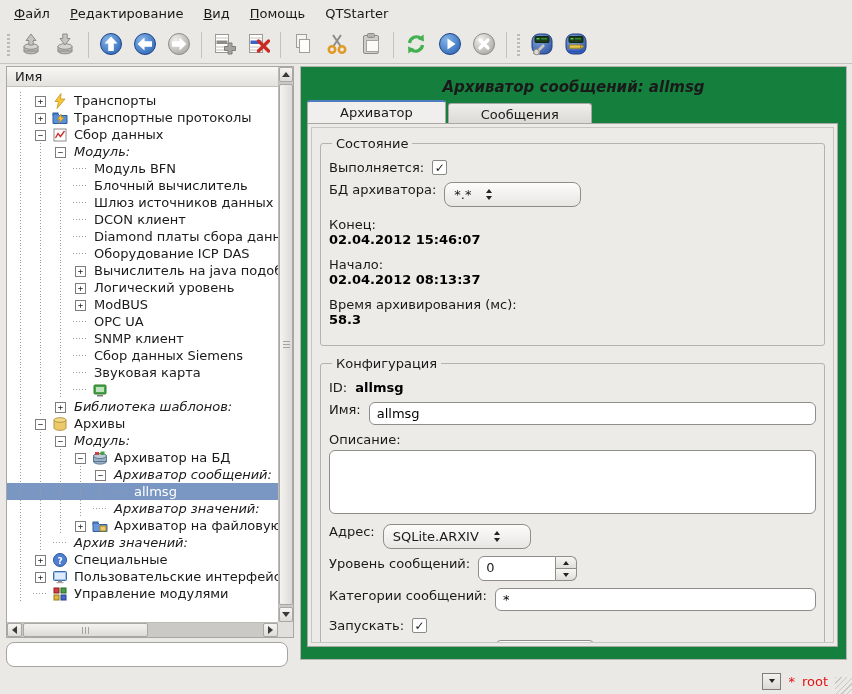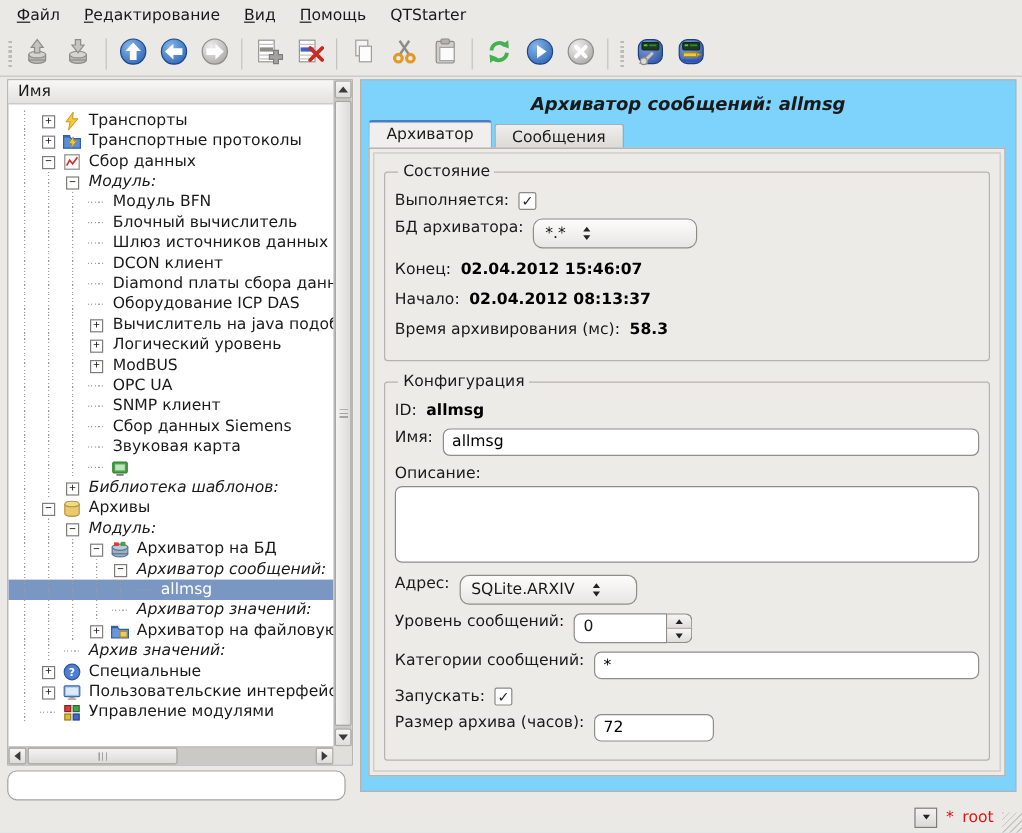--- a/index.html
+++ b/index.html
@@ -45,32 +45,32 @@
   #hsb-thumb::after{content:"";position:absolute;top:3px;left:50%;margin-left:-4px;height:7px;width:8px;background:repeating-linear-gradient(to right,#a5a3a0 0 1px,transparent 1px 3px);}
   #sb-corner{position:absolute;right:0;bottom:0;width:15px;height:15px;background:#e1dfdb;}
   .tri{width:0;height:0;}
   .tri.up{border-left:4px solid transparent;border-right:4px solid transparent;border-bottom:5px solid #3a3a3a;}
   .tri.down{border-left:4px solid transparent;border-right:4px solid transparent;border-top:5px solid #3a3a3a;}
   .tri.left{border-top:4px solid transparent;border-bottom:4px solid transparent;border-right:5px solid #3a3a3a;}
   .tri.right{border-top:4px solid transparent;border-bottom:4px solid transparent;border-left:5px solid #3a3a3a;}
   
   #search{position:absolute;left:6px;top:642px;width:282px;height:25px;border:1px solid #a5a3a0;border-radius:8px;background:#fff;box-sizing:border-box;padding:0 8px;font:13px "DejaVu Sans","Liberation Sans",sans-serif;outline:none;}
   
-  #rpanel{position:absolute;left:300px;top:66px;width:547px;height:594px;border:1px solid #b5b3af;background:#7dd3fc;box-sizing:border-box;}
+  #rpanel{position:absolute;left:300px;top:66px;width:547px;height:594px;border:1px solid #b5b3af;background:#15803d;box-sizing:border-box;}
   #rtitle{text-align:center;font-size:15px;font-weight:bold;font-style:italic;margin-top:11px;}
   #tabs{position:absolute;left:6px;top:33px;display:flex;align-items:flex-end;}
-  .tab{border:1px solid #a9a7a3;border-bottom:none;border-radius:3px 3px 0 0;background:linear-gradient(#efeeec,#d9d7d3);padding:3px 14px 4px;margin-right:2px;}
+  .tab{border:1px solid #a9a7a3;border-bottom:none;border-radius:3px 3px 0 0;background:linear-gradient(#efeeec,#d9d7d3);padding:3px 32px 4px;margin-right:2px;}
   .tab.active{background:#f0efed;border-top:2px solid var(--accent,#4d7dbd);padding-bottom:6px;}
   #tabpane{position:absolute;left:6px;top:56px;width:531px;bottom:12px;border:1px solid #a9a7a3;background:#edebe8;box-sizing:border-box;}
   #scrollarea{position:absolute;left:3px;top:3px;right:3px;bottom:3px;border:1px solid #c9c7c3;background:#edebe8;padding:4px 8px;overflow:hidden;}
   fieldset{border:1px solid #b5b3af;border-radius:3px;margin:4px 0 0 0;padding:2px 8px 8px;}
   fieldset.second{margin-top:10px;}
   legend{padding:0 4px;margin-left:3px;}
   .frow{display:flex;align-items:flex-start;margin:7px 0 7px;}
-  .frow.textrow{margin:10px 0;}
+  .frow.textrow{margin:10px 0;flex-direction:column;}
   .frow label{margin-right:8px;white-space:nowrap;}
   .bold{font-weight:bold;color:#000;}
   .checkbox{width:15px;height:15px;border:1px solid #8b8985;border-radius:2px;background:#fff;display:flex;align-items:center;justify-content:center;font-size:12px;font-weight:bold;color:#222;box-sizing:border-box;}
   .combo{display:flex;align-items:center;height:25px;border:1px solid #8f8d89;border-radius:8px;background:linear-gradient(#fdfcfb,#e8e6e3);padding-left:9px;box-sizing:border-box;}
   .combo .arrows{width:24px;display:flex;flex-direction:column;align-items:center;justify-content:center;gap:3px;margin-left:6px;}
   .tri-s{width:0;height:0;border-left:3.5px solid transparent;border-right:3.5px solid transparent;}
   .tri-s.up{border-bottom:4.5px solid #222;}
   .tri-s.dn{border-top:4.5px solid #222;}
   .tinput{height:23px;border:1px solid #8f8d89;border-radius:6px;background:#fff;padding:0 7px;font:13px "DejaVu Sans","Liberation Sans",sans-serif;box-sizing:border-box;outline:none;}
   .grow{flex:1;}

